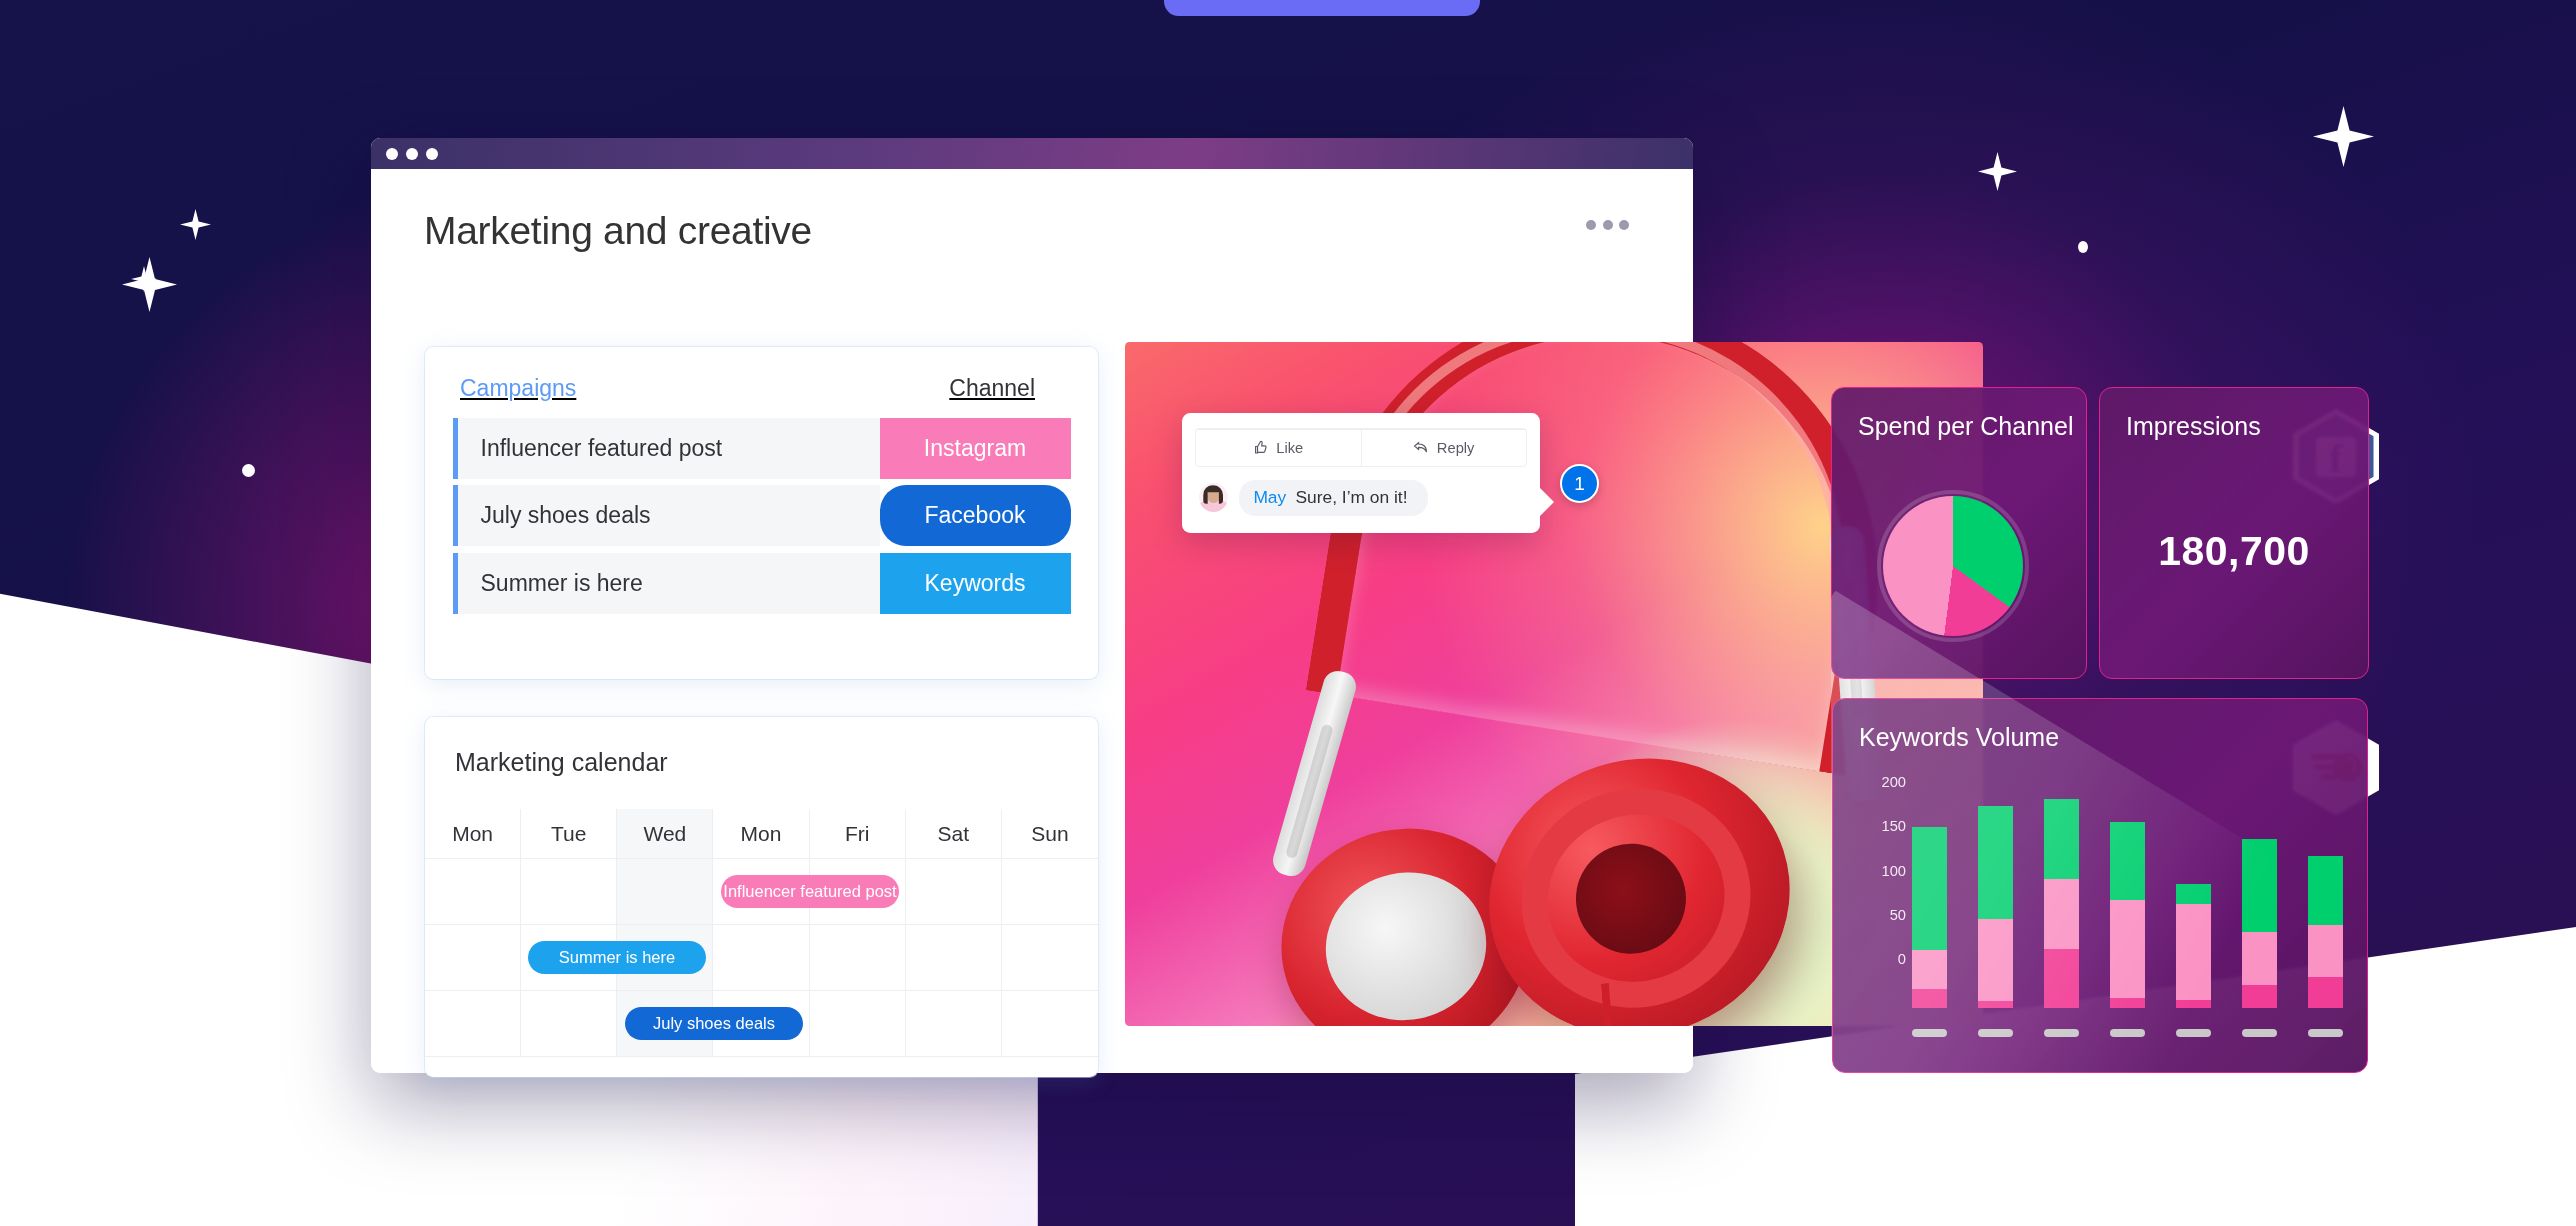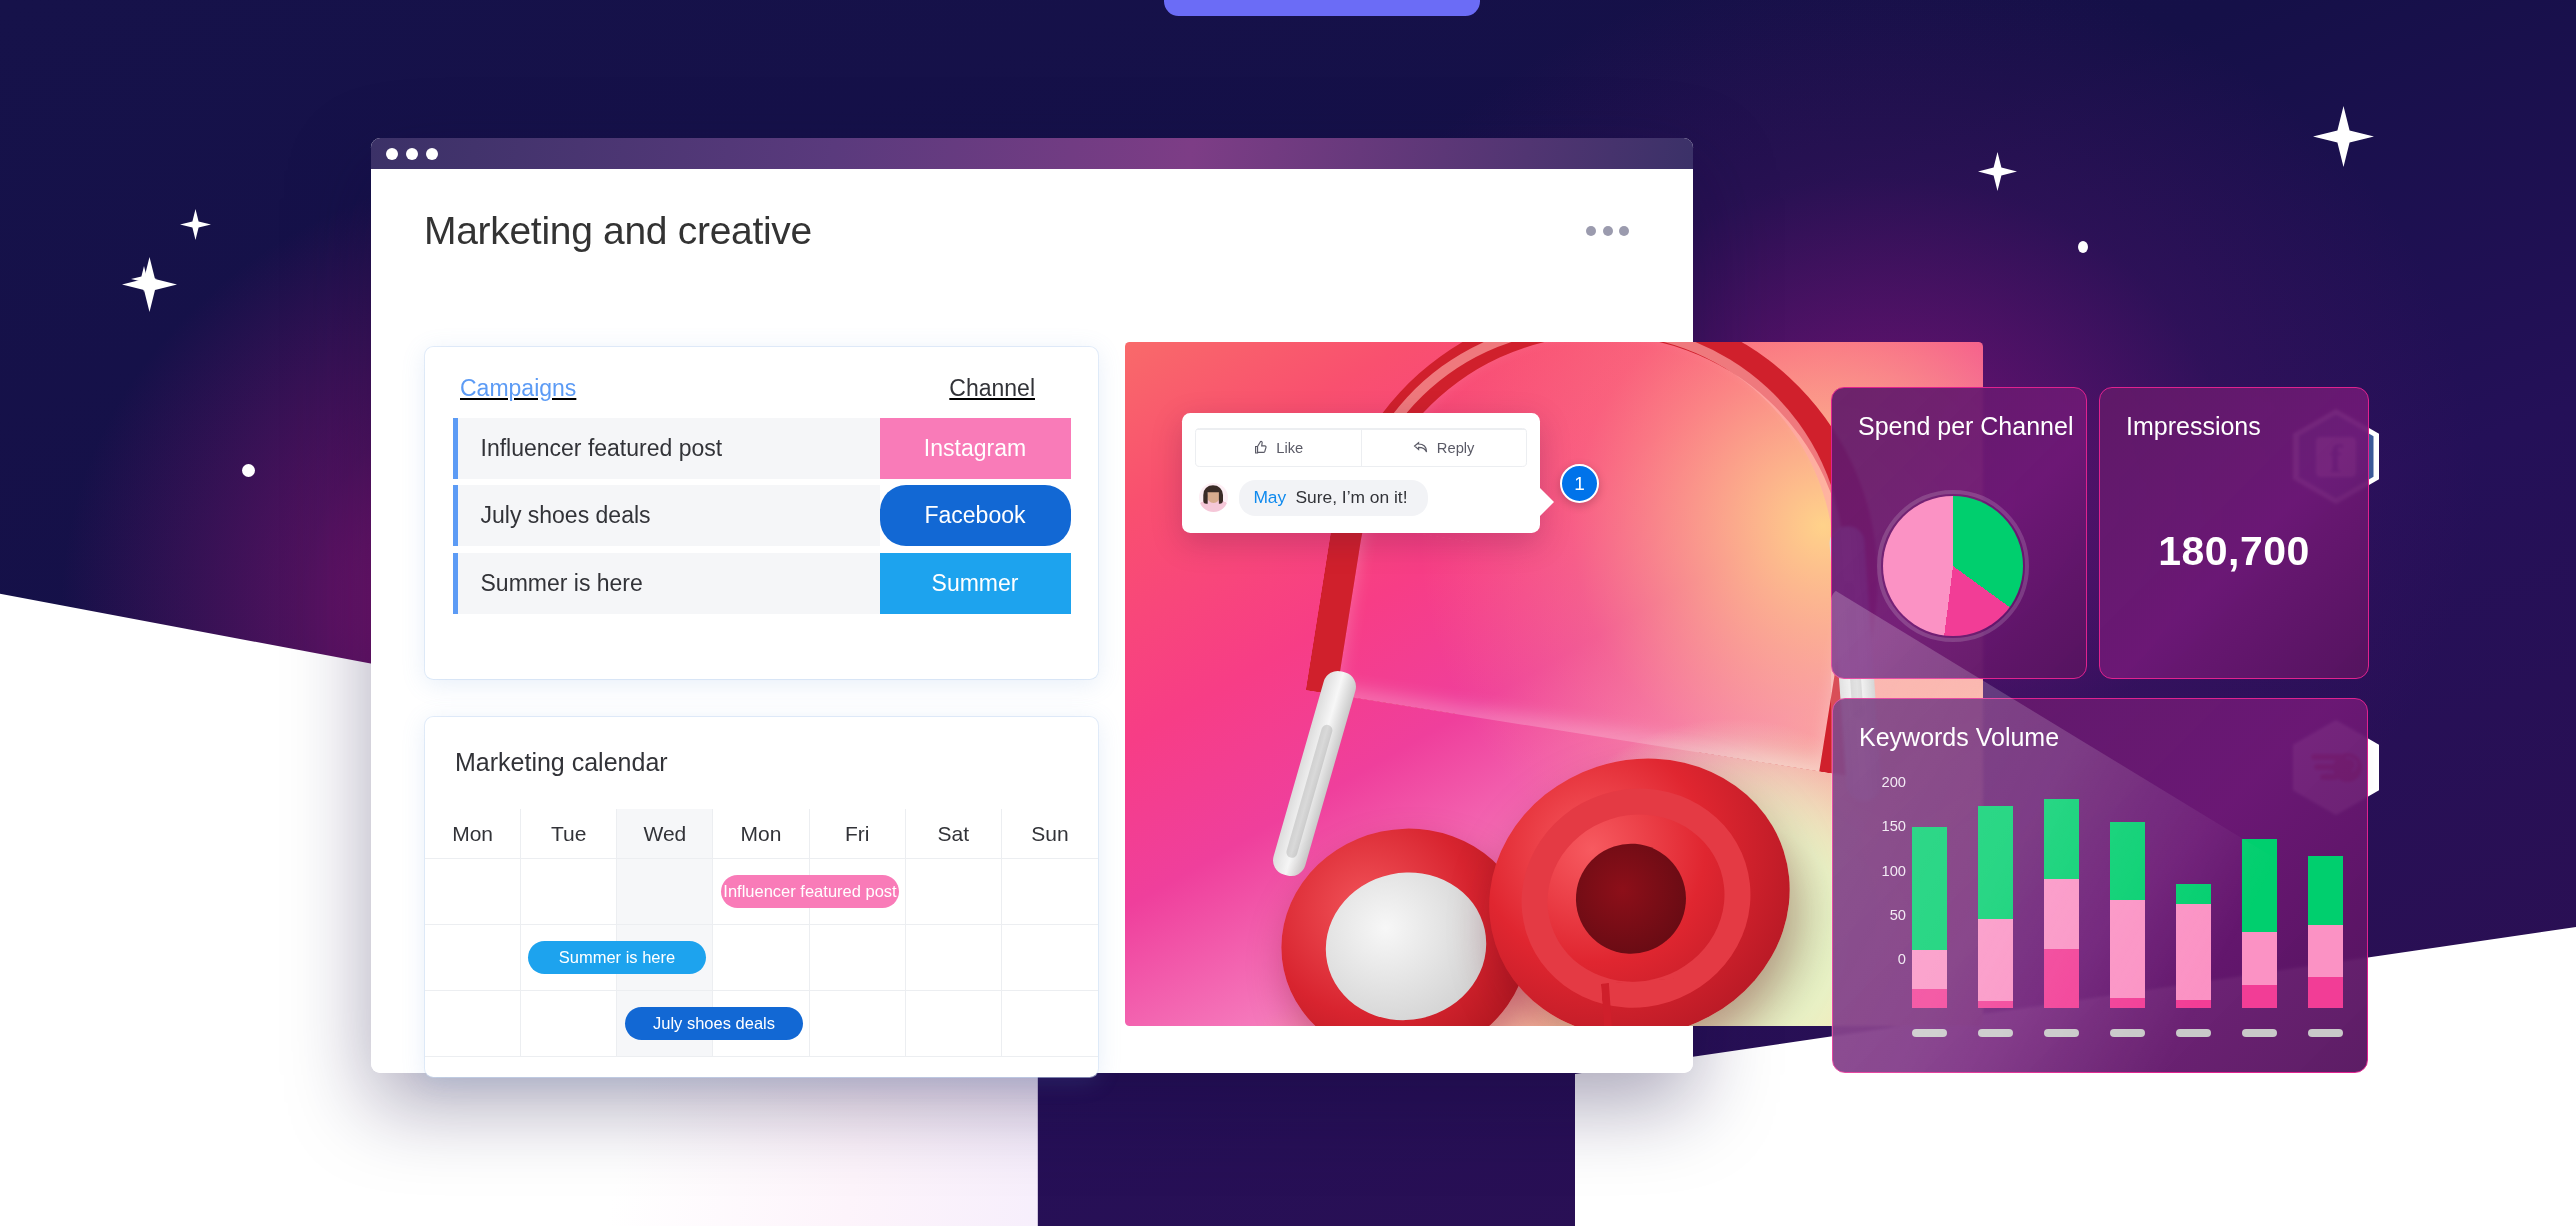--- a/index.html
+++ b/index.html
@@ -53,21 +53,21 @@
   }
   .titlebar {
     height: 31px; border-radius: 9.2px 9.2px 0 0;
     background: linear-gradient(100deg, #3b3167 0%, #5a3a7d 35%, #7d3d86 62%, #3b3168 100%);
     display: flex; align-items: center; padding-left: 14.7px; gap: 8.3px;
     position: relative; overflow: hidden;
   }
   .tb-dot { width: 12px; height: 12px; border-radius: 50%; background: #fff; }
   .win-body { position: relative; height: calc(100% - 31px); background: #fff; border-radius: 0 0 9.2px 9.2px; }
 
-  .page-head { display: flex; align-items: center; justify-content: space-between; padding: 40px 53px 0 53px; }
+  .page-head { display: flex; justify-content: space-between; padding: 40px 53px 0 53px; }
   .page-title { font-size: 39px; color: #333333; font-weight: 400; letter-spacing: -0.3px; }
   .kebab { display: flex; gap: 6.4px; padding: 11px; cursor: pointer; }
   .kebab i { width: 10px; height: 10px; border-radius: 50%; background: #9b9bae; display:block; }
 
   
   .card {
     background: #fff; border-radius: 8.3px;
     box-shadow: 0 4.6px 24px rgba(100,150,220,0.16), 0 0 0 0.9px rgba(210,225,245,0.55);
   }
   .campaigns-card { position: absolute; left: 425px; top: 347px; width: 673px; height: 332px; z-index: 6; }
@@ -282,21 +282,21 @@
         <div class="camp-row">
           <div class="camp-name">Influencer featured post</div>
           <div class="chan-chip" style="background: rgb(249, 123, 184);">Instagram</div>
         </div>
         <div class="camp-row">
           <div class="camp-name">July shoes deals</div>
           <div class="chan-chip" style="background: rgb(18, 104, 212); border-radius: 26px;">Facebook</div>
         </div>
         <div class="camp-row">
           <div class="camp-name">Summer is here</div>
-          <div class="chan-chip" style="background: rgb(29, 163, 238);">Summer</div>
+          <div class="chan-chip" style="background: rgb(29, 163, 238);">Keywords</div>
         </div>
       </div>
 </div>
 
 <div class="card cal-card">
   <div class="cal-title">Marketing calendar</div>
   <div class="cal-grid" id="cal-grid">
         <div class="cal-head-cell cal-cell">Mon</div>
         <div class="cal-head-cell cal-cell">Tue</div>
         <div class="cal-head-cell cal-cell cal-col-hl">Wed</div>

